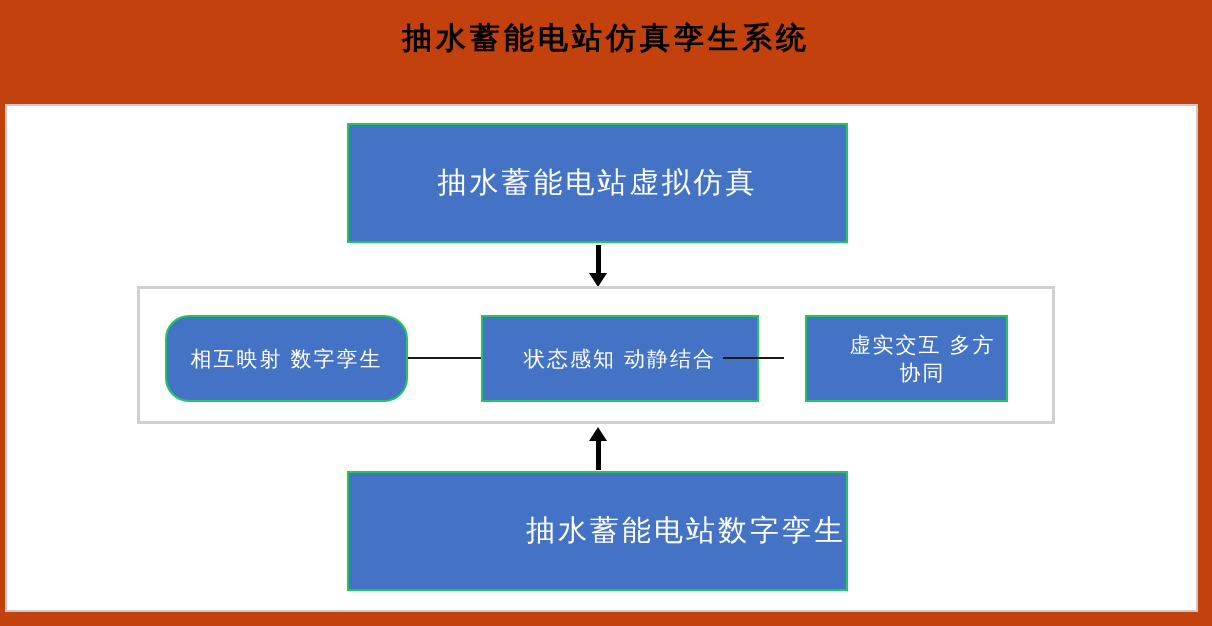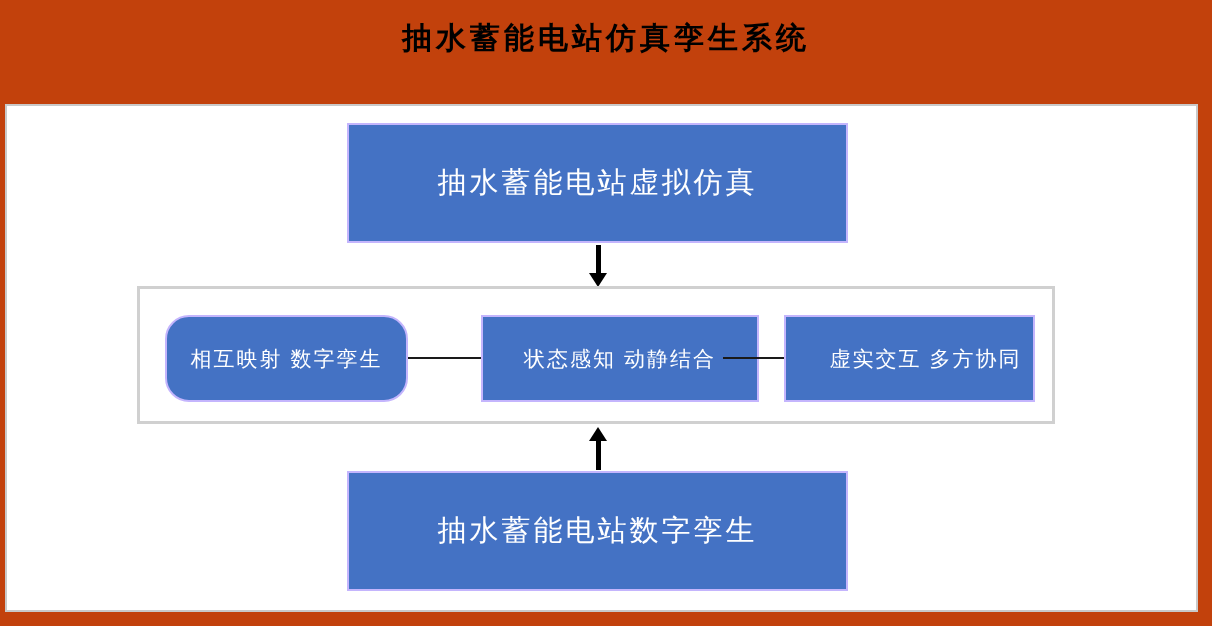--- a/index.html
+++ b/index.html
@@ -32,56 +32,56 @@
     top: 104px;
     width: 1193px;
     height: 508px;
     border: 2px solid #c9c9c9;
     box-sizing: border-box;
     background: #ffffff;
   }
   .blue-box {
     position: absolute;
     background: #4472c4;
-    border: 2px solid #c4b5fd;
+    border: 2px solid #22c55e;
     box-sizing: border-box;
     color: #ffffff;
     display: flex;
     align-items: center;
     justify-content: center;
     text-align: center;
   }
   .big-box {
     left: 347px;
     width: 501px;
     height: 120px;
     font-size: 29px;
     letter-spacing: 3px;
   }
   .box-top    { top: 123px; }
-  .box-bottom { top: 471px; }
+  .box-bottom { top: 471px; justify-content: flex-end; }
   .features-container {
     position: absolute;
     left: 137px;
     top: 286px;
     width: 918px;
     height: 138px;
     border: 3px solid #d0d0d0;
     box-sizing: border-box;
     background: #ffffff;
   }
   .mid-box {
     top: 315px;
     height: 87px;
     font-size: 21px;
     letter-spacing: 2px;
   }
   .mid-box-1 { left: 165px; width: 243px; border-radius: 24px; }
   .mid-box-2 { left: 481px; width: 278px; }
-  .mid-box-3 { left: 784px; width: 251px; padding-left: 32px; }
+  .mid-box-3 { left: 805px; width: 203px; padding-left: 32px; }
   .connector {
     position: absolute;
     top: 357px;
     height: 2px;
     background: #1a1a1a;
   }
   .connector-1 { left: 408px; width: 73px; }
   .connector-2 { left: 723px; width: 61px; }
   .arrow {
     position: absolute;

